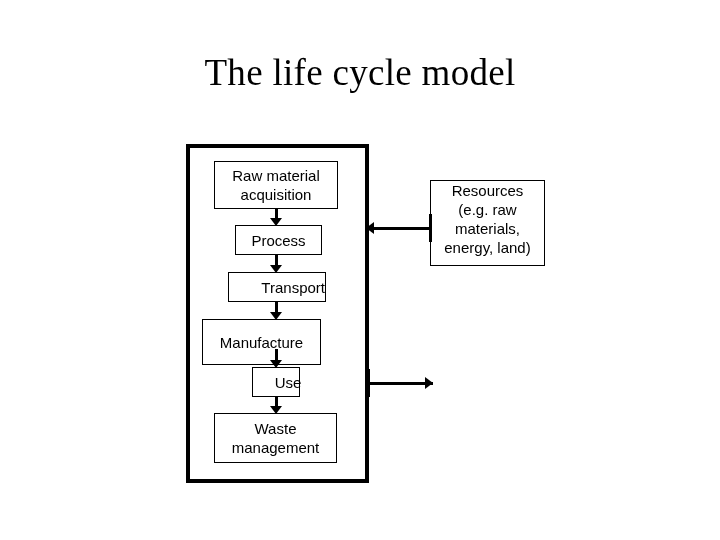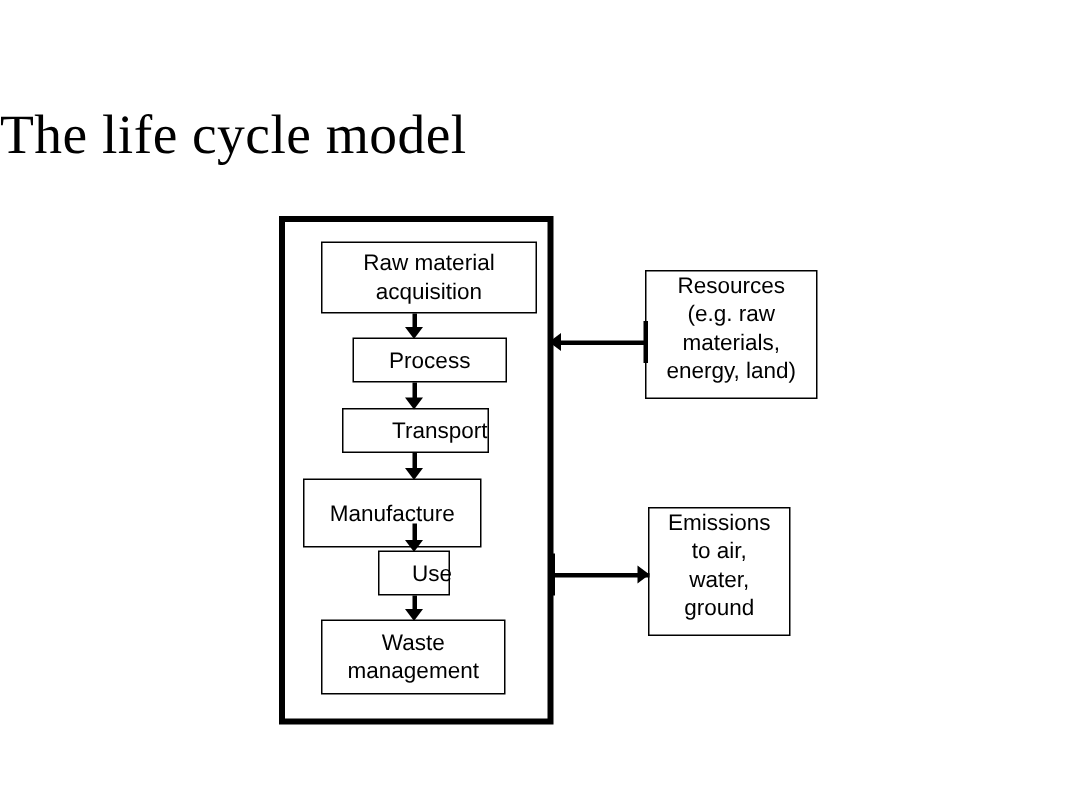--- a/index.html
+++ b/index.html
@@ -11,23 +11,23 @@
     position: relative;
     width: 720px;
     height: 540px;
     background: #ffffff;
     overflow: hidden;
     font-family: "Liberation Sans", sans-serif;
   }
   #title {
     position: absolute;
     left: 0;
-    top: 68px;
+    top: 50px;
     width: 720px;
-    text-align: left;
+    text-align: center;
     font-family: "Liberation Serif", serif;
     font-size: 37px;
     font-weight: normal;
     color: #000000;
     letter-spacing: 0.3px;
     line-height: 46px;
     white-space: nowrap;
   }
   #system-boundary {
     position: absolute;
@@ -127,26 +127,26 @@
 </style>
 </head>
 <body>
 
 <div id="page">
 
   <div id="title">The life cycle model</div>
 
   <div id="system-boundary"></div>
 
-  <div class="node" style="left:214px; top:161px; width:144px; height:48px;">
+  <div class="node" style="left:214px; top:161px; width:124px; height:48px;">
     <span>Raw material
 acquisition</span>
   </div>
 
-  <div class="node" style="left:235px; top:225px; width:103px; height:30px;">
+  <div class="node" style="left:235px; top:225px; width:87px; height:30px;">
     <span>Process</span>
   </div>
 
   <div class="node" style="left:228px; top:272px; width:98px; height:30px;justify-content:flex-end;">
     <span>Transport</span>
   </div>
 
   <div class="node" style="left:202px; top:319px; width:119px; height:46px;">
     <span>Manufacture</span>
   </div>
@@ -192,26 +192,20 @@
 energy, land)</span>
   </div>
 
   <div class="tail-bar" style="left:429px; top:214px; height:28px;"></div>
 
   <div class="h-connector" style="left:366px; top:221px; width:64px;">
     <div class="shaft" style="width:64px;"></div>
     <div class="head-left"></div>
   </div>
 
-  <div class="side-node" style="left:432px; top:338px; width:95px; height:86px;">
-    <span>Emissions
-to air,
-water,
-ground</span>
-  </div>
 
   <div class="tail-bar" style="left:367px; top:369px; height:28px;"></div>
 
   <div class="h-connector" style="left:367px; top:376px; width:66px;">
     <div class="shaft" style="width:66px;"></div>
     <div class="head-right"></div>
   </div>
 
 </div>
 

